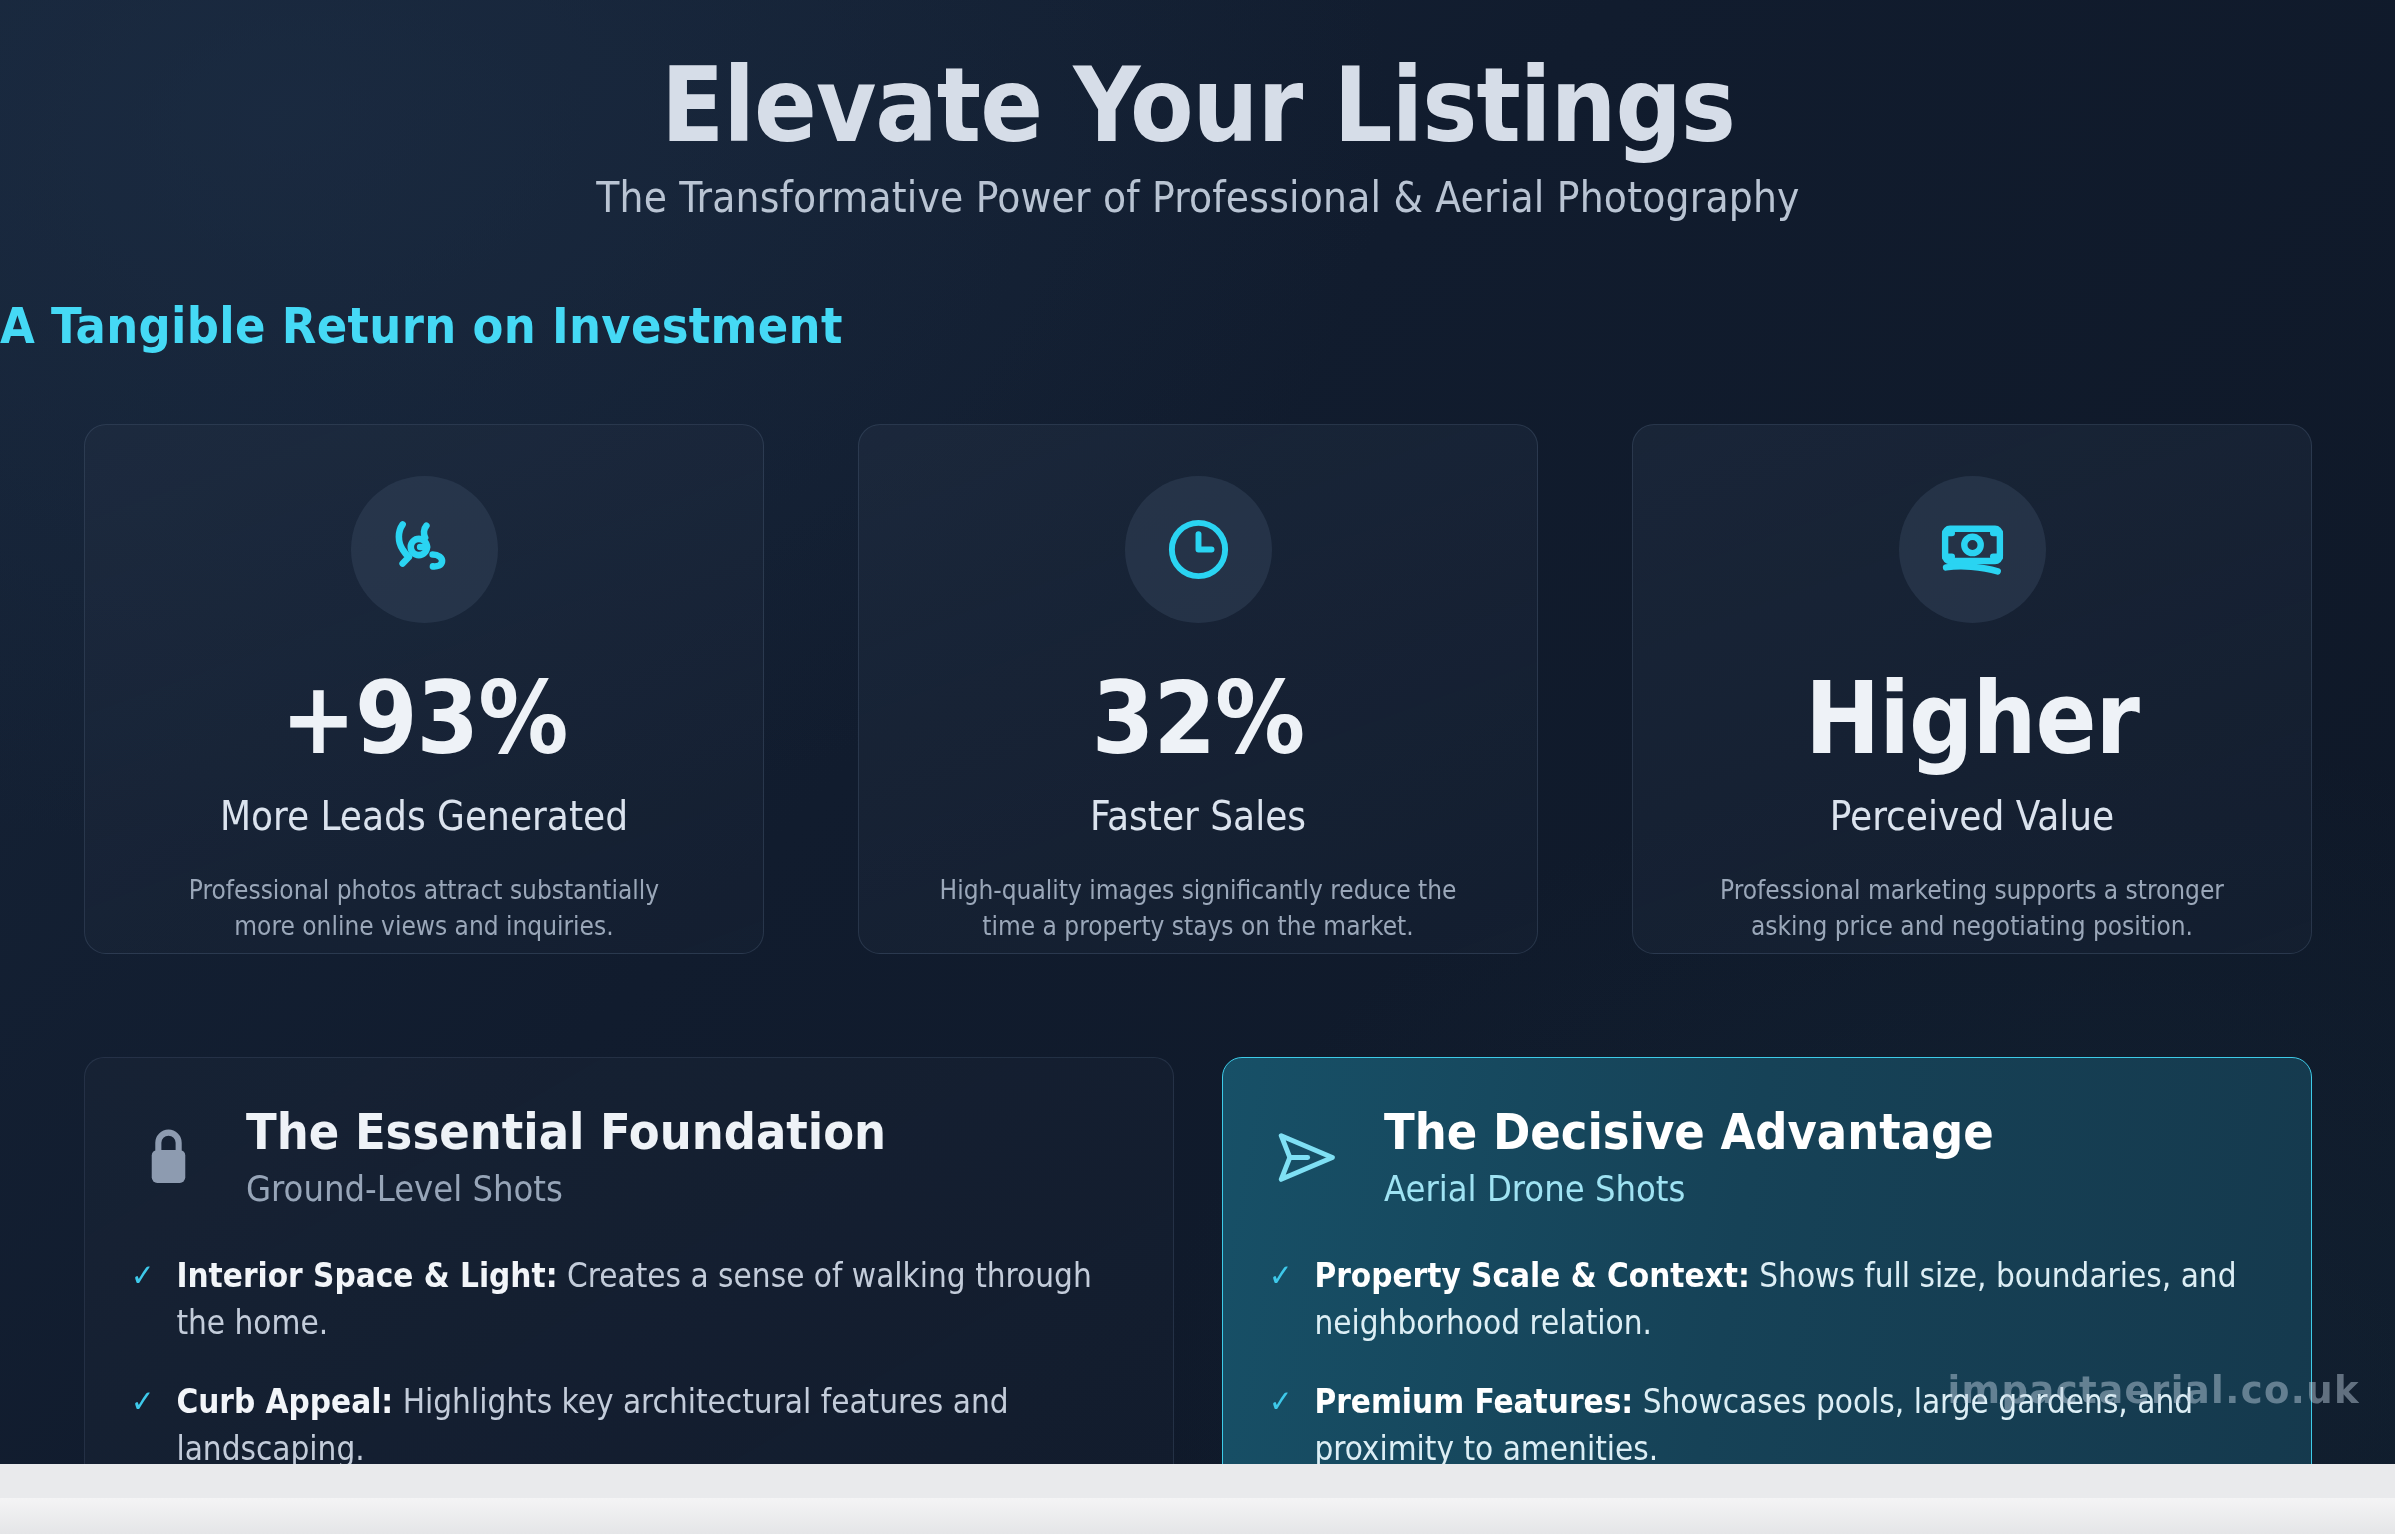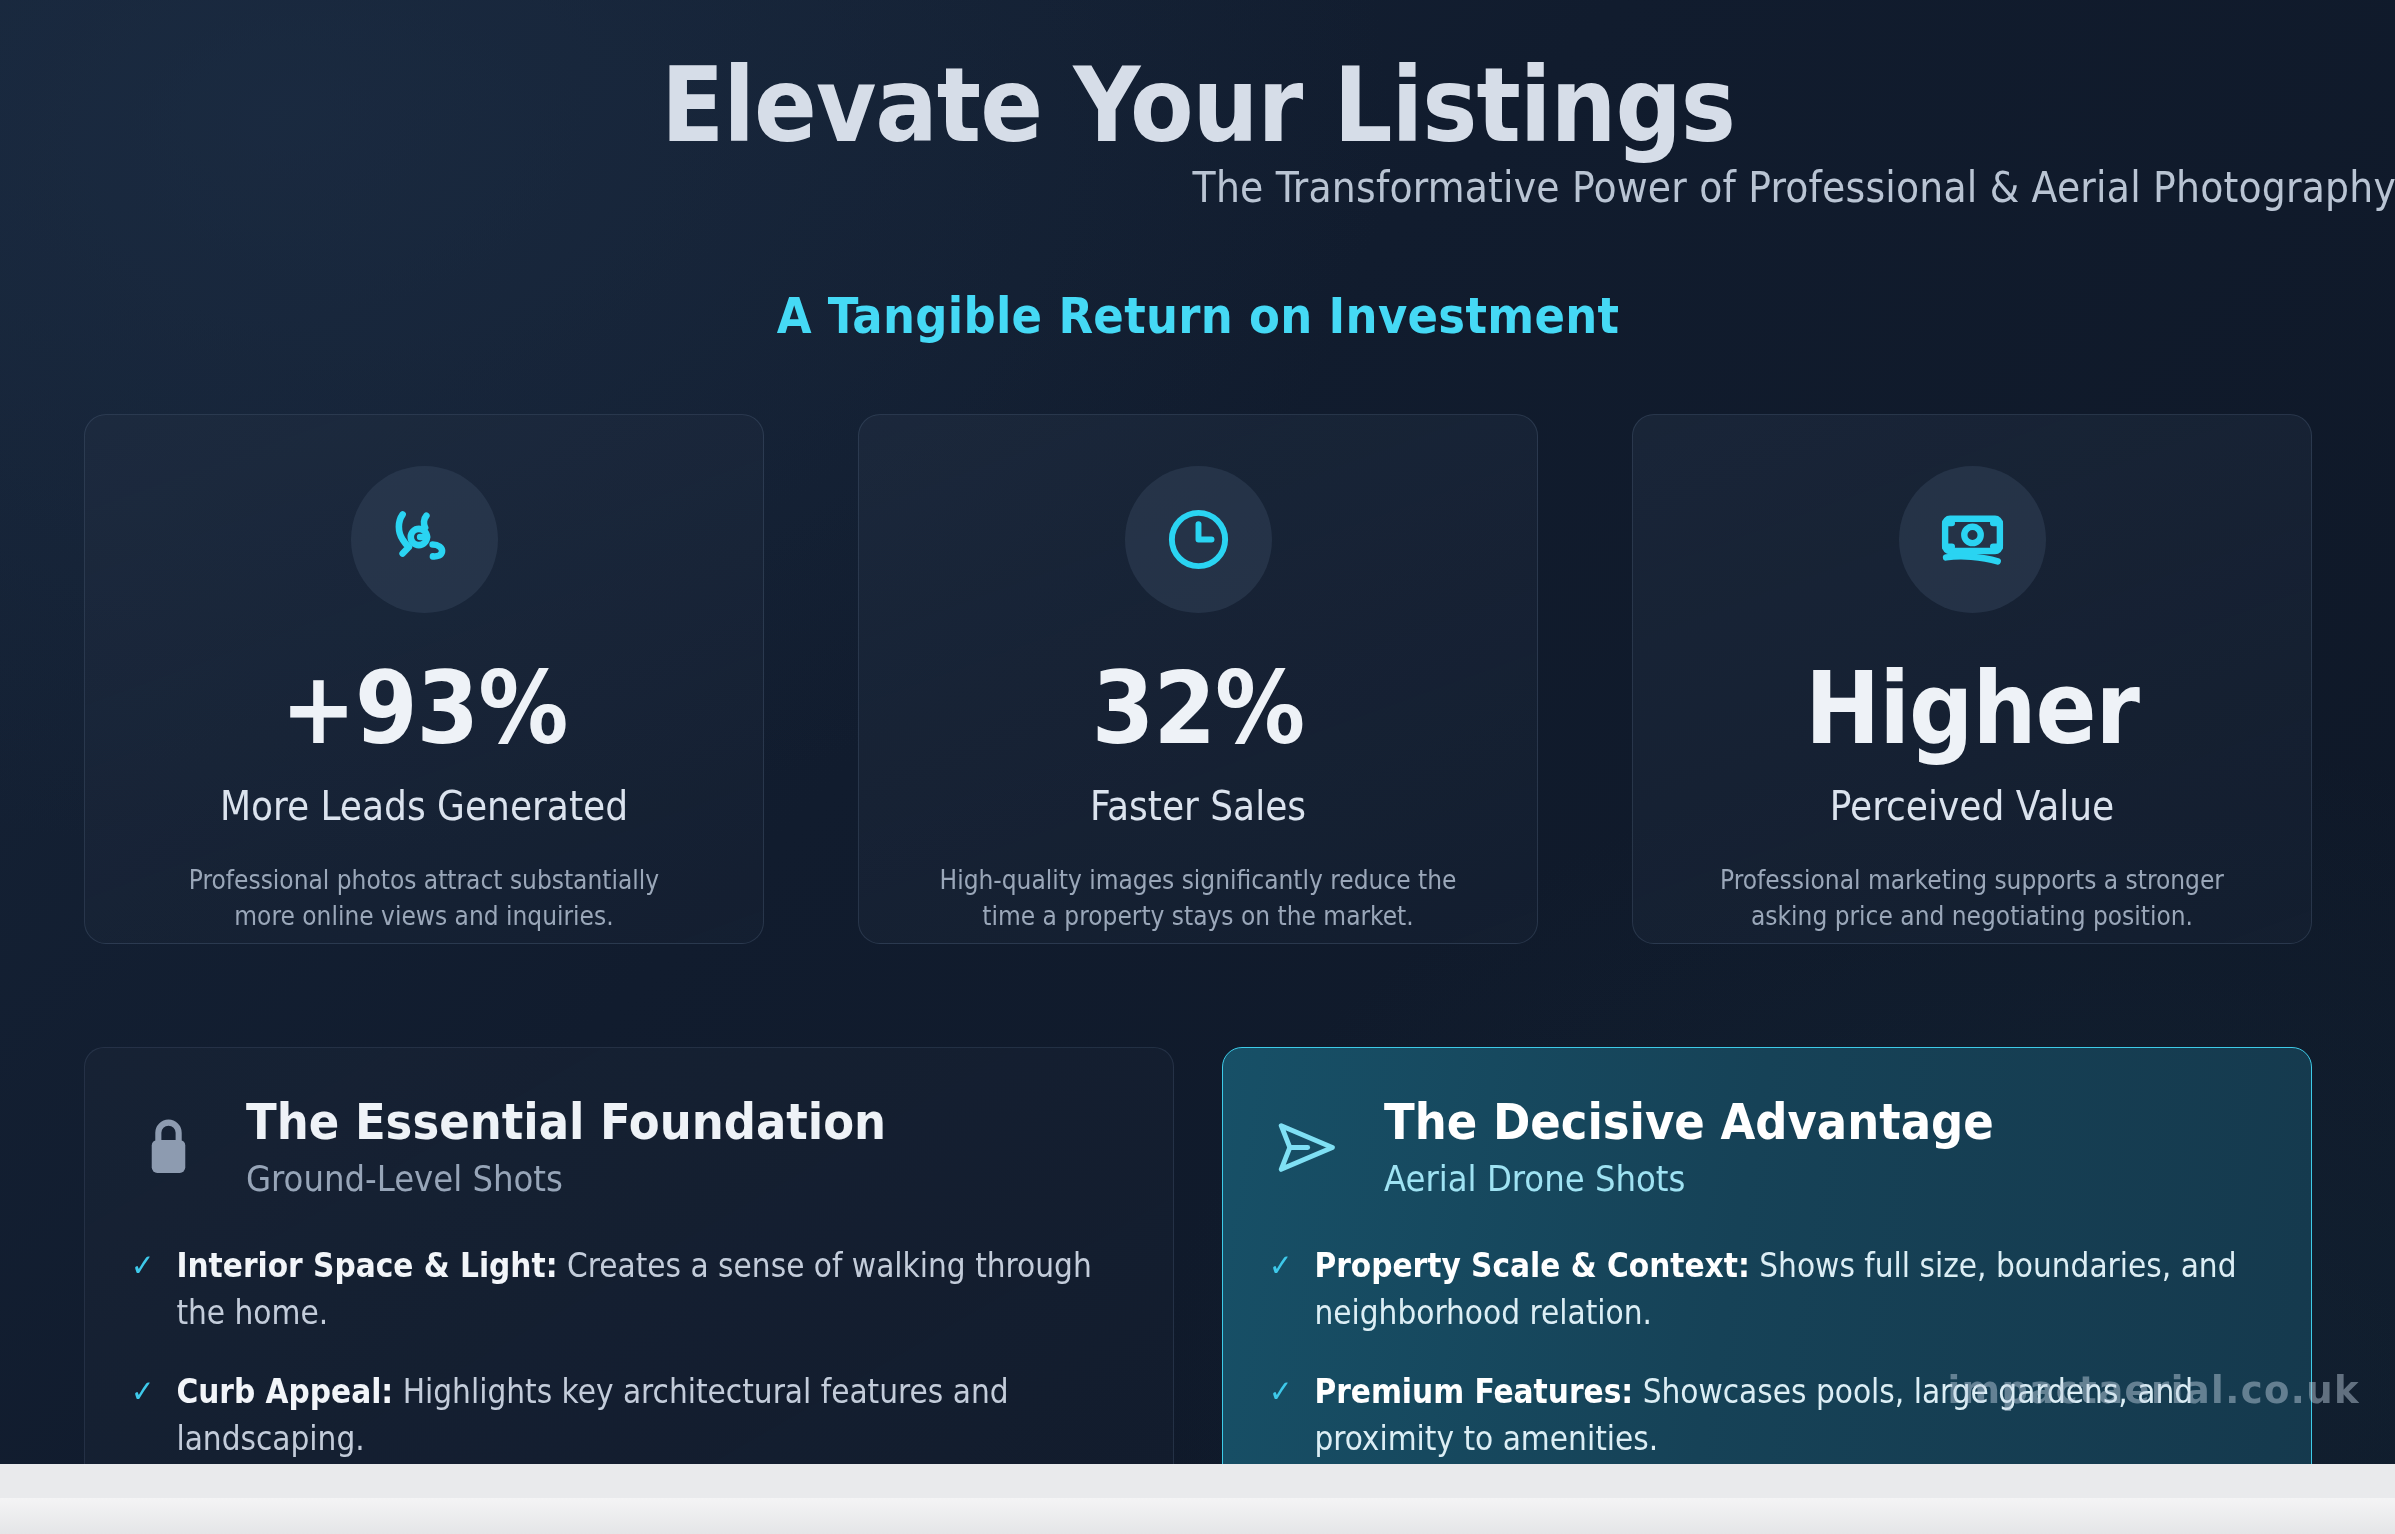--- a/index.html
+++ b/index.html
@@ -29,32 +29,30 @@
   .hdr h1 {
     font-family:"DejaVu Sans Condensed","Liberation Sans Narrow","Liberation Sans",sans-serif;
     font-weight:700;
     font-size:103px;
     letter-spacing:-1px;
     color:#d6dde8;
     line-height:1.08;
     font-stretch:condensed;
   }
   .hdr .sub {
-    margin-top:2px;
+    margin-top:12px;
     font-family:"DejaVu Sans Condensed","Liberation Sans Narrow","Liberation Sans",sans-serif;
     font-weight:300;
     font-size:42px;
     color:#b9c4d3;
     letter-spacing:0.2px;
     font-stretch:condensed;
-    text-align:right;
   }
   .roi {
     margin-top:75px;
-    text-align:center;
     font-family:"DejaVu Sans Condensed","Liberation Sans Narrow","Liberation Sans",sans-serif;
     font-weight:700;
     font-size:50px;
     color:#45d9f5;
     letter-spacing:0.3px;
     font-stretch:condensed;
   }
 
   
   .stats {

